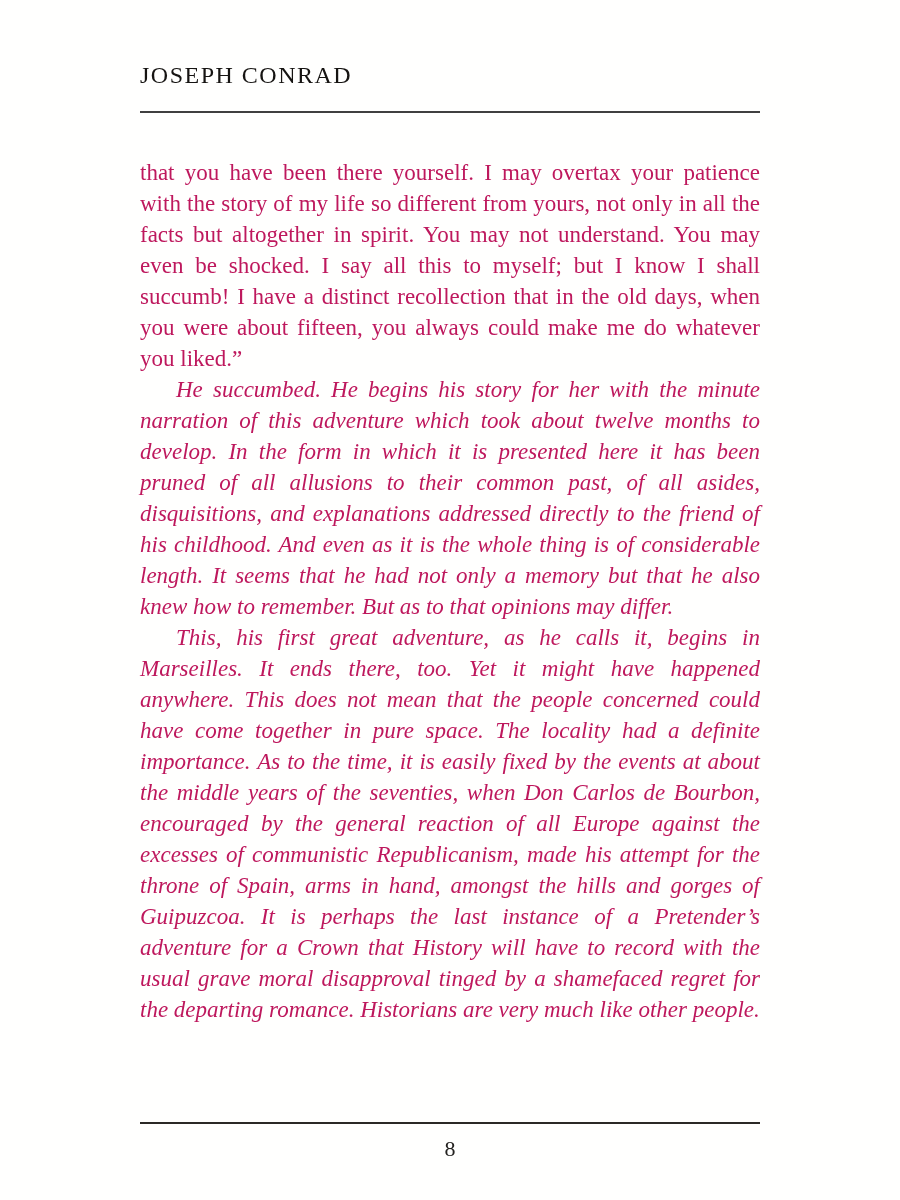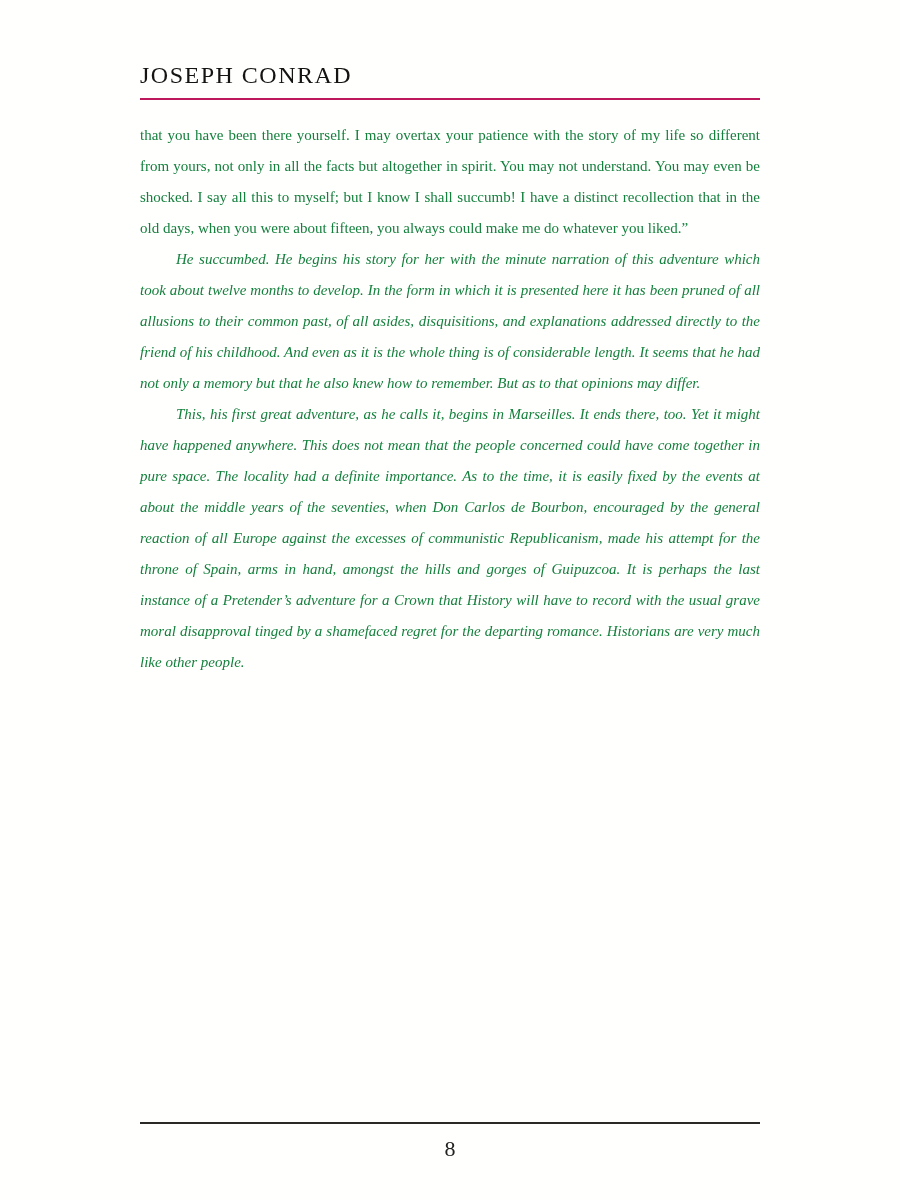--- a/index.html
+++ b/index.html
@@ -14,35 +14,35 @@
     box-sizing: border-box;
     background: #fffffe;
     color: #1f1d1a;
     font-family: "Liberation Serif", "DejaVu Serif", serif;
     padding: 62px 140px 38px 140px;
     display: flex;
     flex-direction: column;
     overflow: hidden;
   }
   .page-header {
-    border-bottom: 2px solid #be185d;
-    padding-bottom: 9px;
+    border-bottom: 2px solid #404040;
+    padding-bottom: 22px;
     font-family: Liberation Serif, serif;
   }
   .author-name {
     font-size: 24px;
     letter-spacing: 1.5px;
     color: #161412;
   }
   .body-text {
-    margin-top: 20px;
-    font-size: 15px;
+    margin-top: 44px;
+    font-size: 23px;
     line-height: 31px;
     text-align: justify;
-    color: #15803d;
+    color: #be185d;
   }
   .para {
     margin: 0;
   }
   .para.indent {
     text-indent: 36px;
     font-style: italic;
   }
   .page-footer {
     margin-top: auto;

